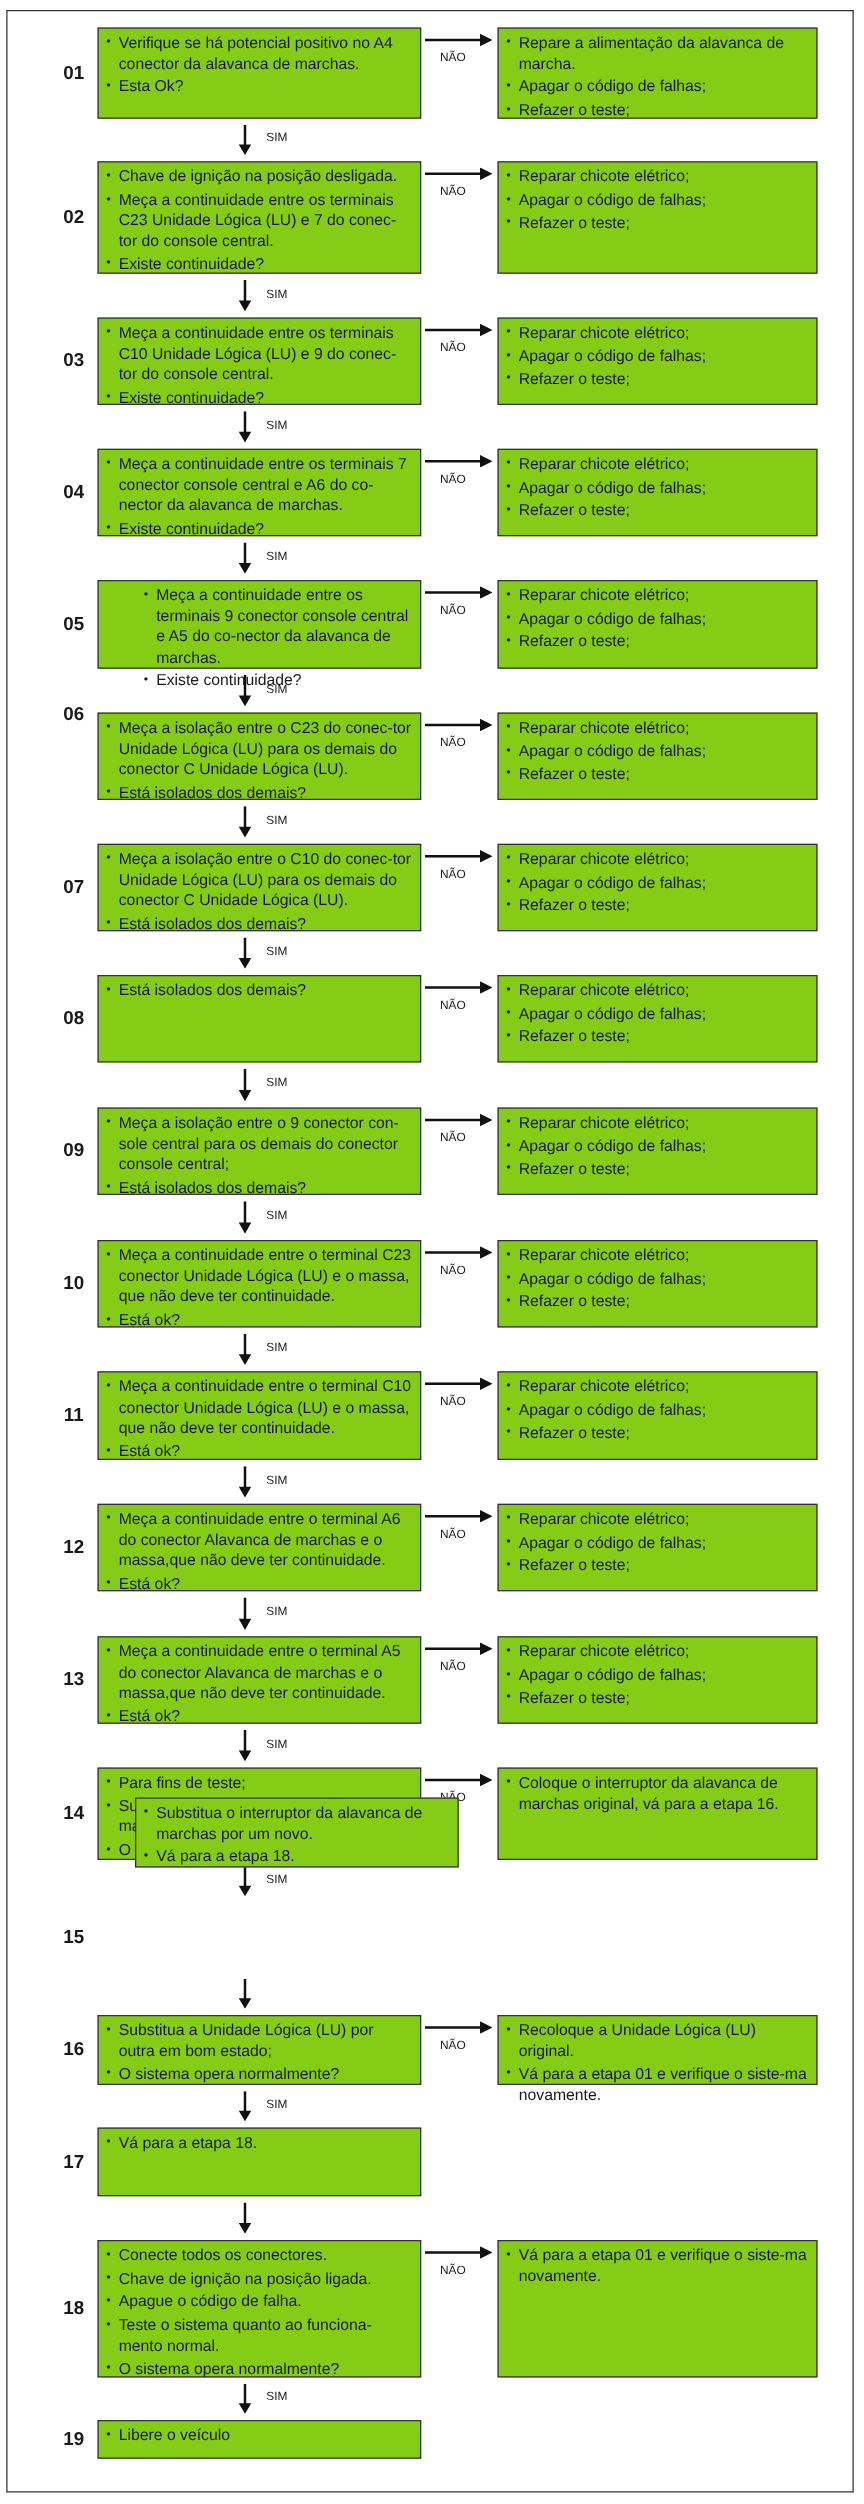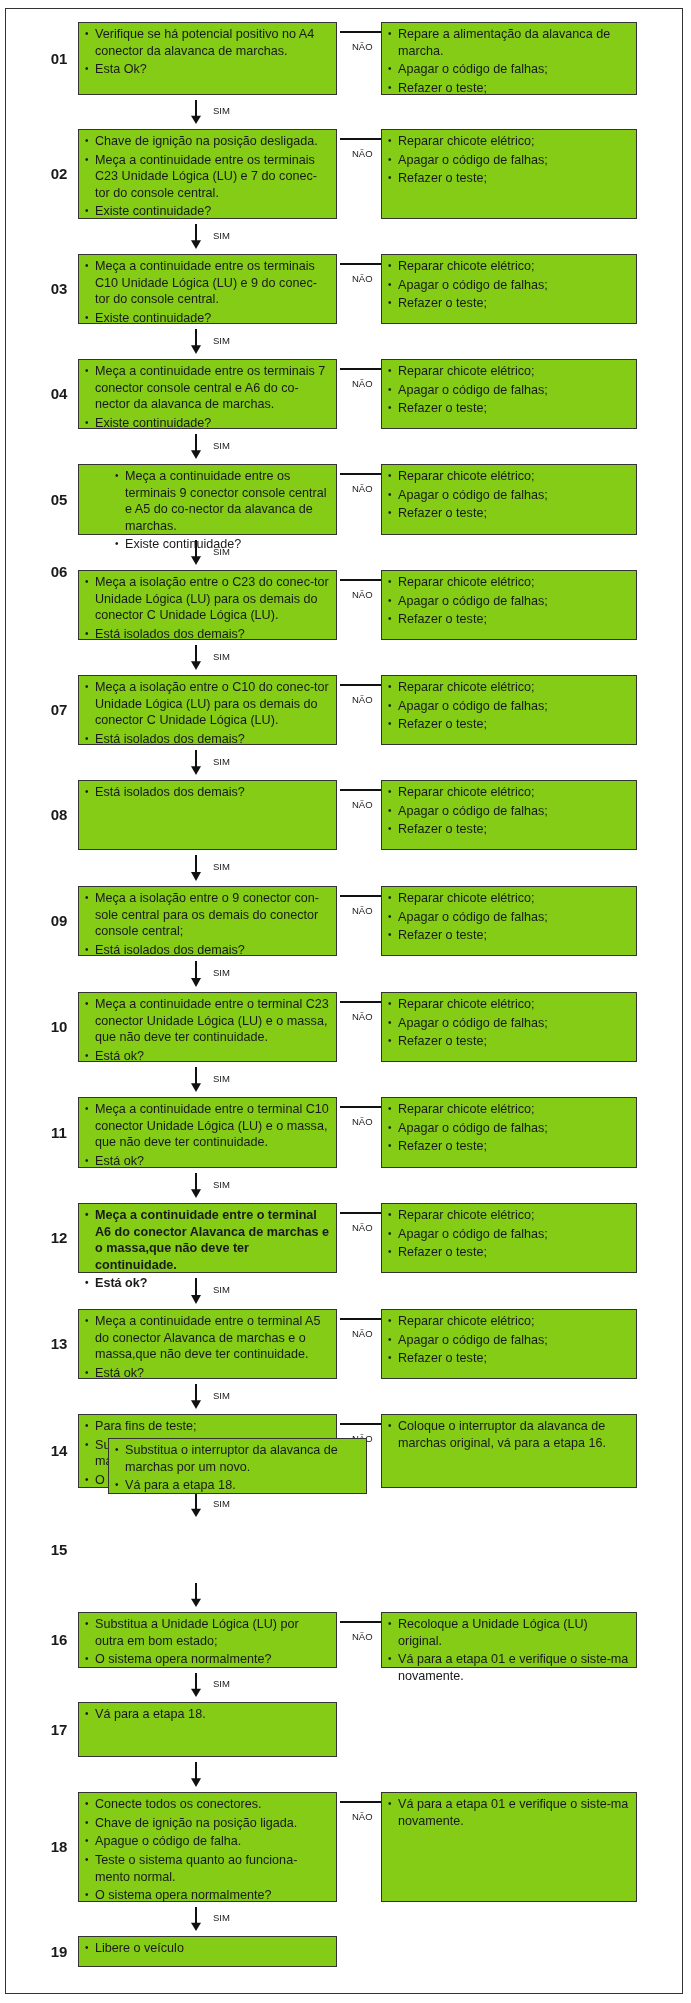--- a/index.html
+++ b/index.html
@@ -5,21 +5,21 @@
   html, body { margin: 0; padding: 0; background: #ffffff; }
   body { width: 691px; height: 2003px; position: relative; overflow: hidden;
          font-family: "Liberation Sans", sans-serif; color: #1a1a1a; }
   .frame { position: absolute; left: 5px; top: 8px; width: 678px; height: 1986px;
            border: 1.5px solid #333; box-sizing: border-box; }
   .stepnum { position: absolute; left: 44px; width: 30px; text-align: center;
              font-weight: bold; font-size: 15px; }
   .box { position: absolute; border: 1.5px solid #333; box-sizing: border-box;
          background: #84cc16; padding: 3px 6px 2px 6px; font-size: 12.6px; line-height: 16.5px; }
   .box.left { left: 78px; width: 259px; }
-  .box.right { left: 381px; width: 256px; }
+  .box.right { left: 398px; width: 256px; }
   .box ul { list-style: none; margin: 0; padding: 0; }
   .box li { position: relative; padding-left: 10px; margin-bottom: 2.2px; }
   .box li::before { content: "\2022"; position: absolute; left: 0; top: 0; font-size: 10px; }
   .harrow { position: absolute; left: 340px; width: 54px; height: 10px; }
   .nao { position: absolute; left: 352px; font-size: 9.5px; }
   .varrow { position: absolute; left: 189px; width: 14px; height: 26px; }
   .sim { position: absolute; left: 213px; font-size: 9.5px; }
 </style>
 </head>
 <body>
@@ -284,21 +284,21 @@
         <li>Apagar o código de falhas;</li>
         <li>Refazer o teste;</li>
       </ul>
     </div>
     <svg class="varrow" viewBox="0 0 14 26" preserveAspectRatio="none" style="top: 1173px; height: 25px;">
       <line x1="7" y1="0" x2="7" y2="19" stroke="#111" stroke-width="2"></line>
       <polygon points="2,17 12,17 7,26" fill="#111"></polygon>
     </svg>
     <div class="sim" style="top: 1178.5px;">SIM</div>
     <div class="stepnum" style="top: 1229px;">12</div>
-    <div class="box left" style="top: 1203px; height: 70px; font-weight: bold;">
+    <div class="box left" style="top: 1203px; height: 70px;">
       <ul>
         <li>Meça a continuidade entre o terminal A6 do conector Alavanca de marchas e o massa,que não deve ter continuidade.</li>
         <li>Está ok?</li>
       </ul>
     </div>
     <svg class="harrow" viewBox="0 0 54 10" style="top: 1208px;">
       <line x1="0" y1="5" x2="46" y2="5" stroke="#111" stroke-width="2"></line>
       <polygon points="44,0 54,5 44,10" fill="#111"></polygon>
     </svg>
     <div class="nao" style="top: 1222px;">NÃO</div>

